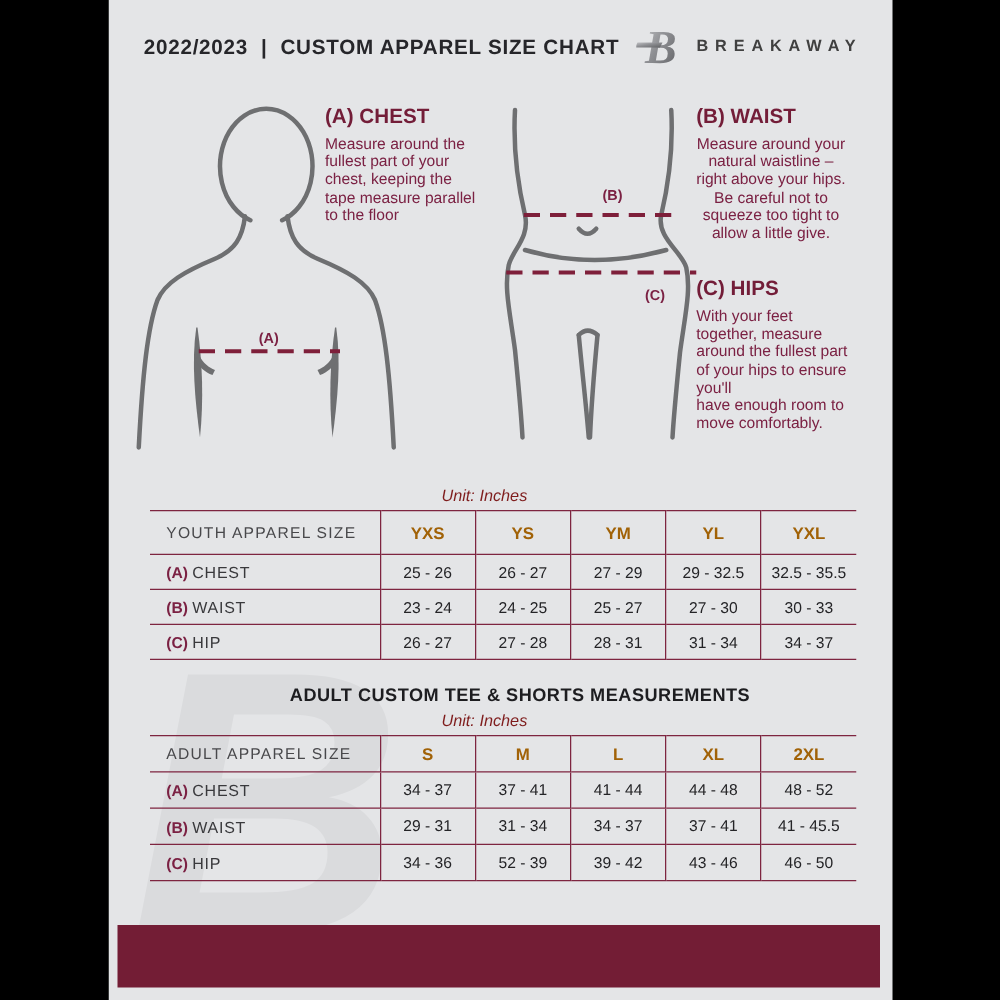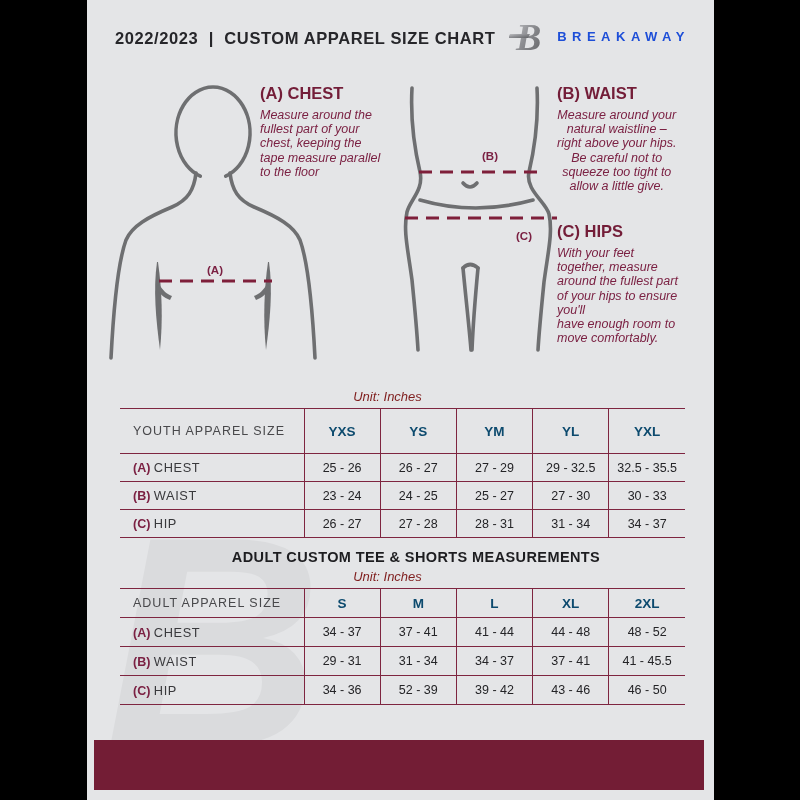--- a/index.html
+++ b/index.html
@@ -8,28 +8,28 @@
   .page { position: absolute; left: 87px; top: 0; width: 627px; height: 800px; background: #e4e5e7; overflow: hidden; }
 
   
   .watermark { position: absolute; left: 18px; top: 492px; font-size: 300px; font-weight: bold; font-style: italic;
                color: #dadbdd; line-height: 1; z-index: 0; letter-spacing: -10px; }
 
   
   .hdr-title { position: absolute; left: 28px; top: 29px; font-size: 16.5px; font-weight: bold;
                letter-spacing: 0.6px; color: #26262a; white-space: pre; z-index: 2; text-align: center; }
   .brand { position: absolute; right: 24px; top: 14px; display: flex; align-items: center; gap: 10px; z-index: 2; }
-  .brand-name { font-size: 13px; font-weight: bold; letter-spacing: 5.5px; color: #1d4ed8; }
+  .brand-name { font-size: 13px; font-weight: bold; letter-spacing: 5.5px; color: #404040; }
 
   
   .figures { position: absolute; left: 0; top: 80px; z-index: 1; }
 
   
   .blk-heading { position: absolute; font-size: 16.5px; font-weight: bold; color: #731d38; z-index: 2; }
-  .blk-body { position: absolute; font-size: 12.5px; font-style: italic; color: #7b2143; line-height: 14.2px;
+  .blk-body { position: absolute; font-size: 12.5px; color: #7b2143; line-height: 14.2px;
               white-space: pre-line; z-index: 2; }
   #chest-heading { left: 173px; top: 84px; }
   #chest-body    { left: 173px; top: 108px; }
   #waist-heading { left: 470px; top: 84px; }
   #waist-body    { left: 470px; top: 108px; text-align: center; }
   #hips-heading  { left: 470px; top: 222px; }
   #hips-body     { left: 470px; top: 246px; }
 
   
   .sec-title { position: absolute; width: 627px; text-align: center; font-size: 14.5px; font-weight: bold;
@@ -43,23 +43,23 @@
   table.size-table { position: absolute; left: 33px; border-collapse: collapse; table-layout: fixed;
                      width: 565px; z-index: 2; border-top: 1.5px solid #7e2540; }
   #youth-table { top: 408px; }
   #adult-table { top: 588px; }
   .size-table col.c0 { width: 184px; }
   .size-table col.cv { width: 76.2px; }
   .size-table tr { border-bottom: 1.5px solid #7e2540; }
   .size-table th, .size-table td { border-left: 1.5px solid #7e2540; text-align: center; vertical-align: middle;
                                    background: transparent; }
   .size-table th:first-child, .size-table td:first-child { border-left: none; text-align: left; padding-left: 13px; }
-  #youth-table tr.hdr { height: 45px; } #youth-table tr.row { height: 28px; }
+  #youth-table tr.hdr { height: 35px; } #youth-table tr.row { height: 28px; }
   #adult-table tr.hdr { height: 29px; } #adult-table tr.row { height: 29px; }
-  .size-table th { font-size: 13.5px; font-weight: bold; color: #0c4a6e; }
+  .size-table th { font-size: 13.5px; font-weight: bold; color: #a16207; }
   .size-table th.firstcol { font-size: 12.5px; font-weight: normal; letter-spacing: 1px; color: #48484b; }
   .size-table td { font-size: 12.5px; color: #242427; }
   .size-table td .pfx { font-weight: bold; color: #7b2143; font-size: 12.5px; }
   .size-table td .rl  { color: #39393c; letter-spacing: 0.6px; font-size: 12.8px; }
 
   
   .footer-bar { position: absolute; left: 7px; top: 740px; width: 610px; height: 50px; background: #731d35; z-index: 3; }
 </style>
 </head>
 <body>

